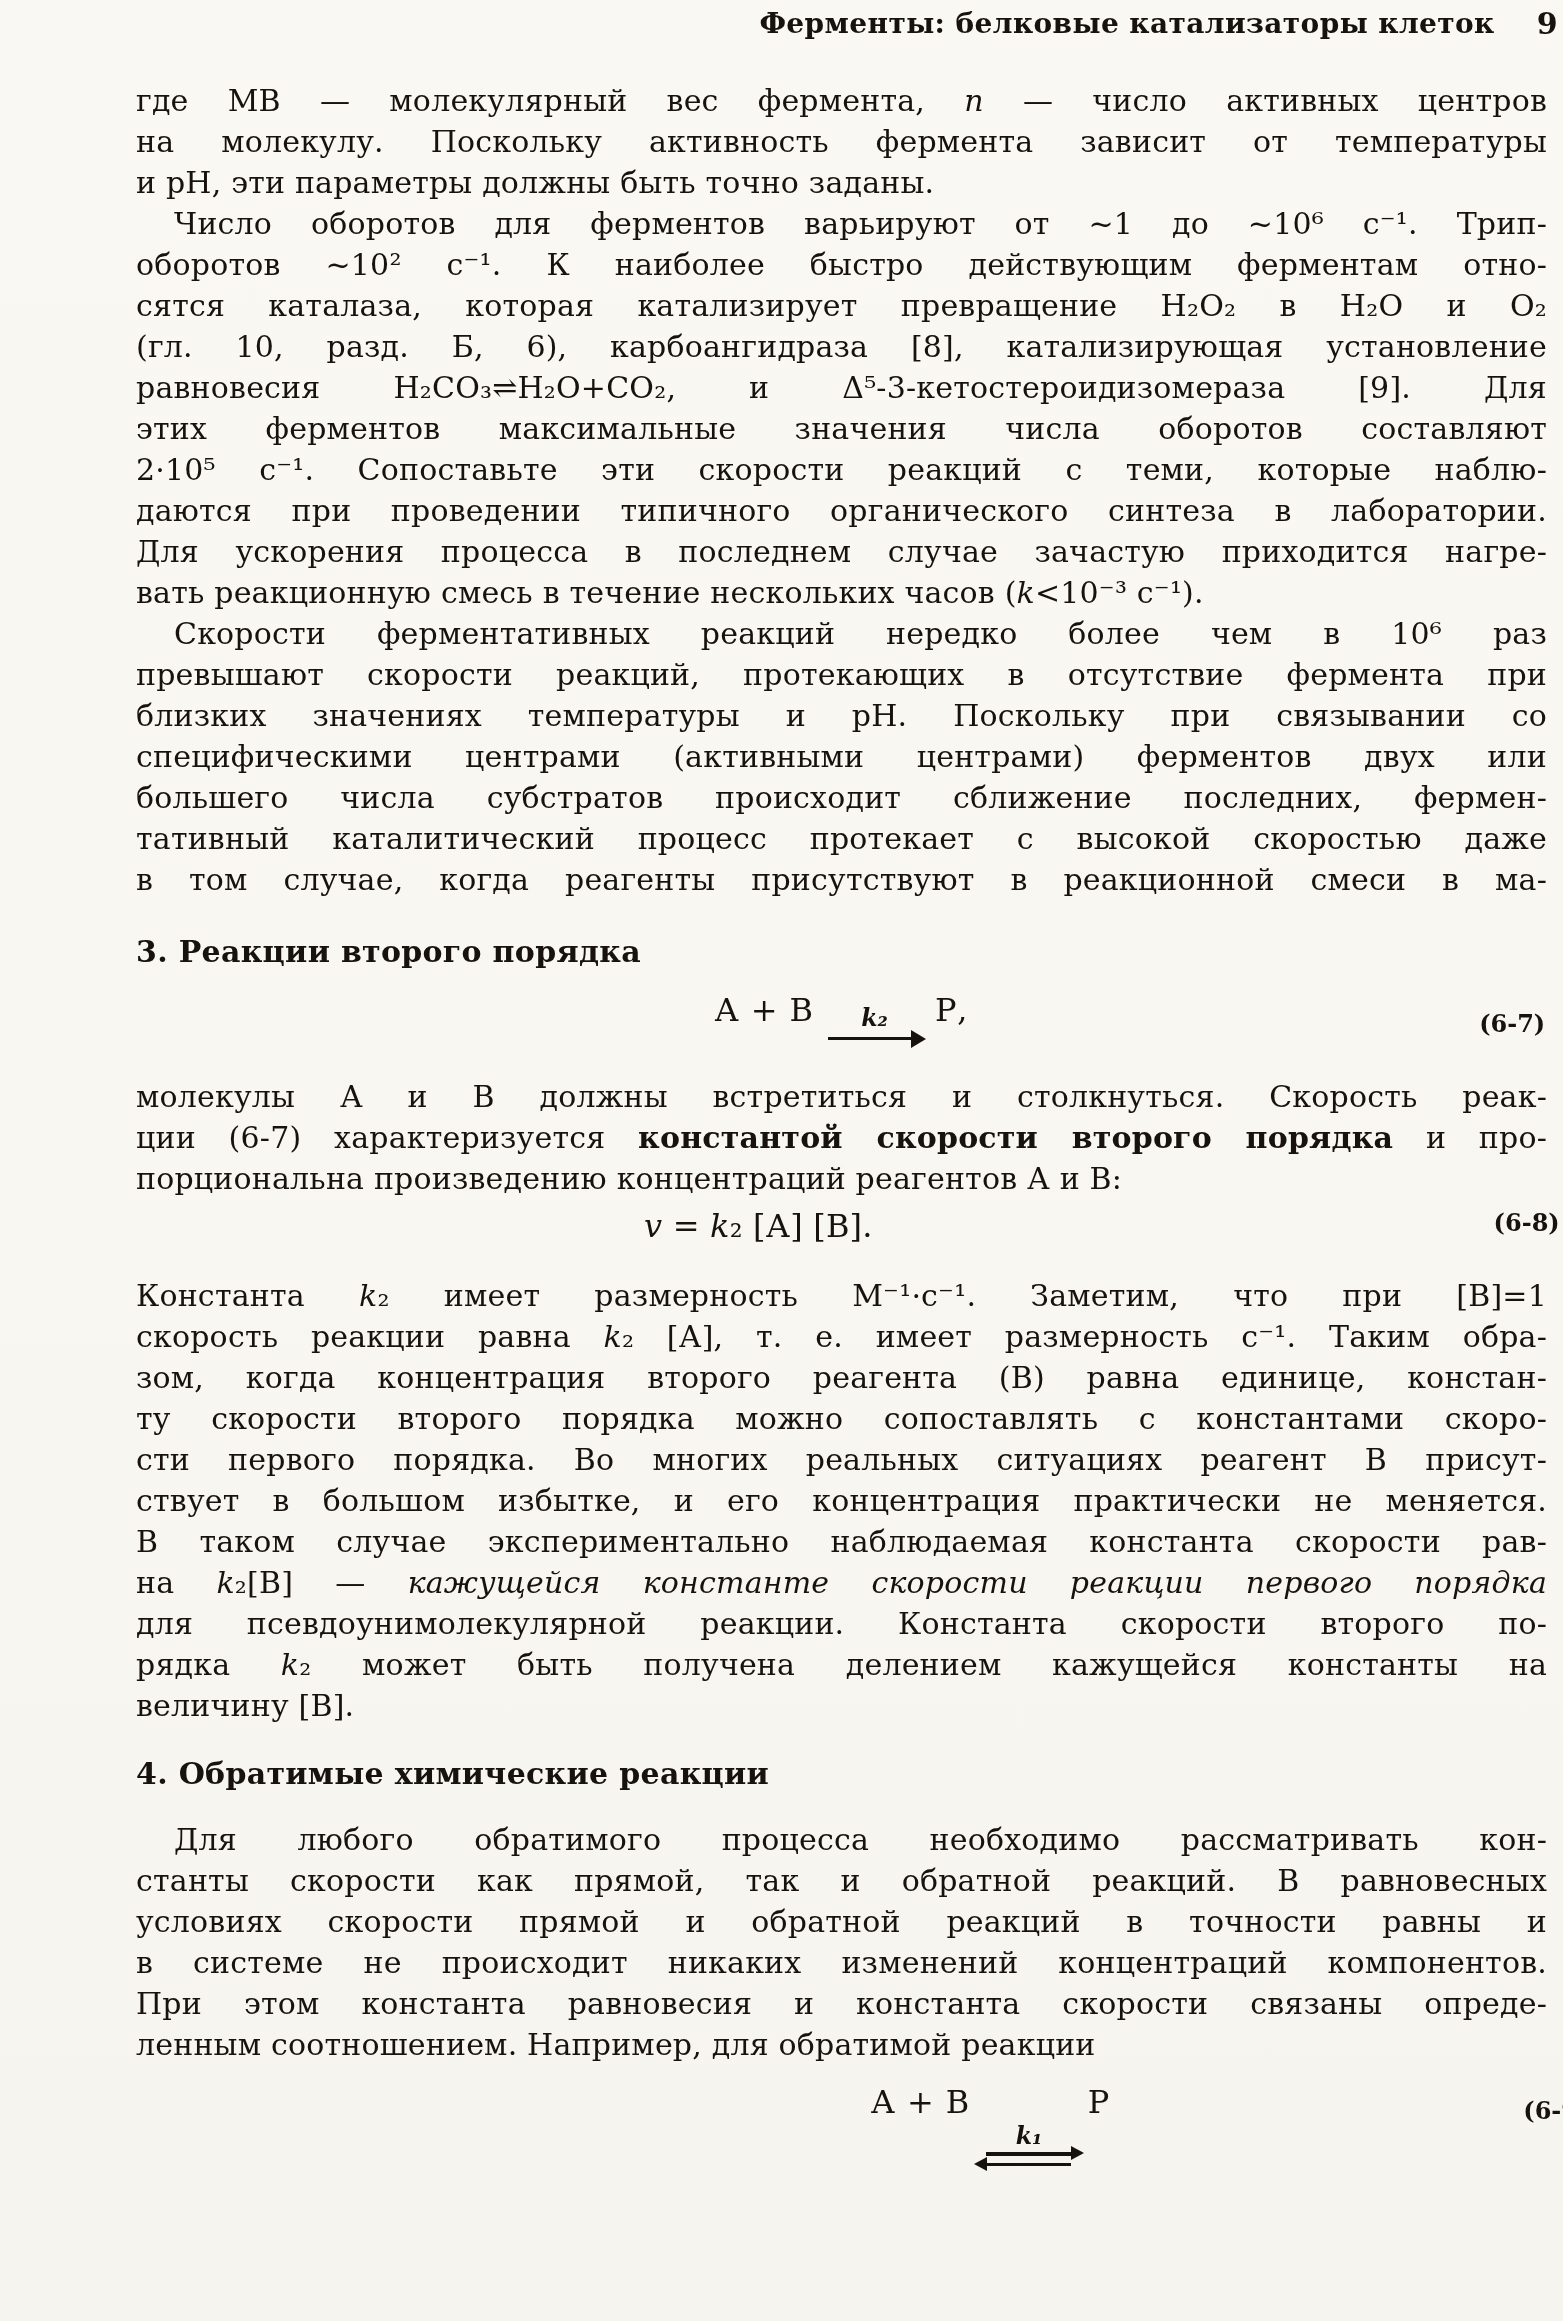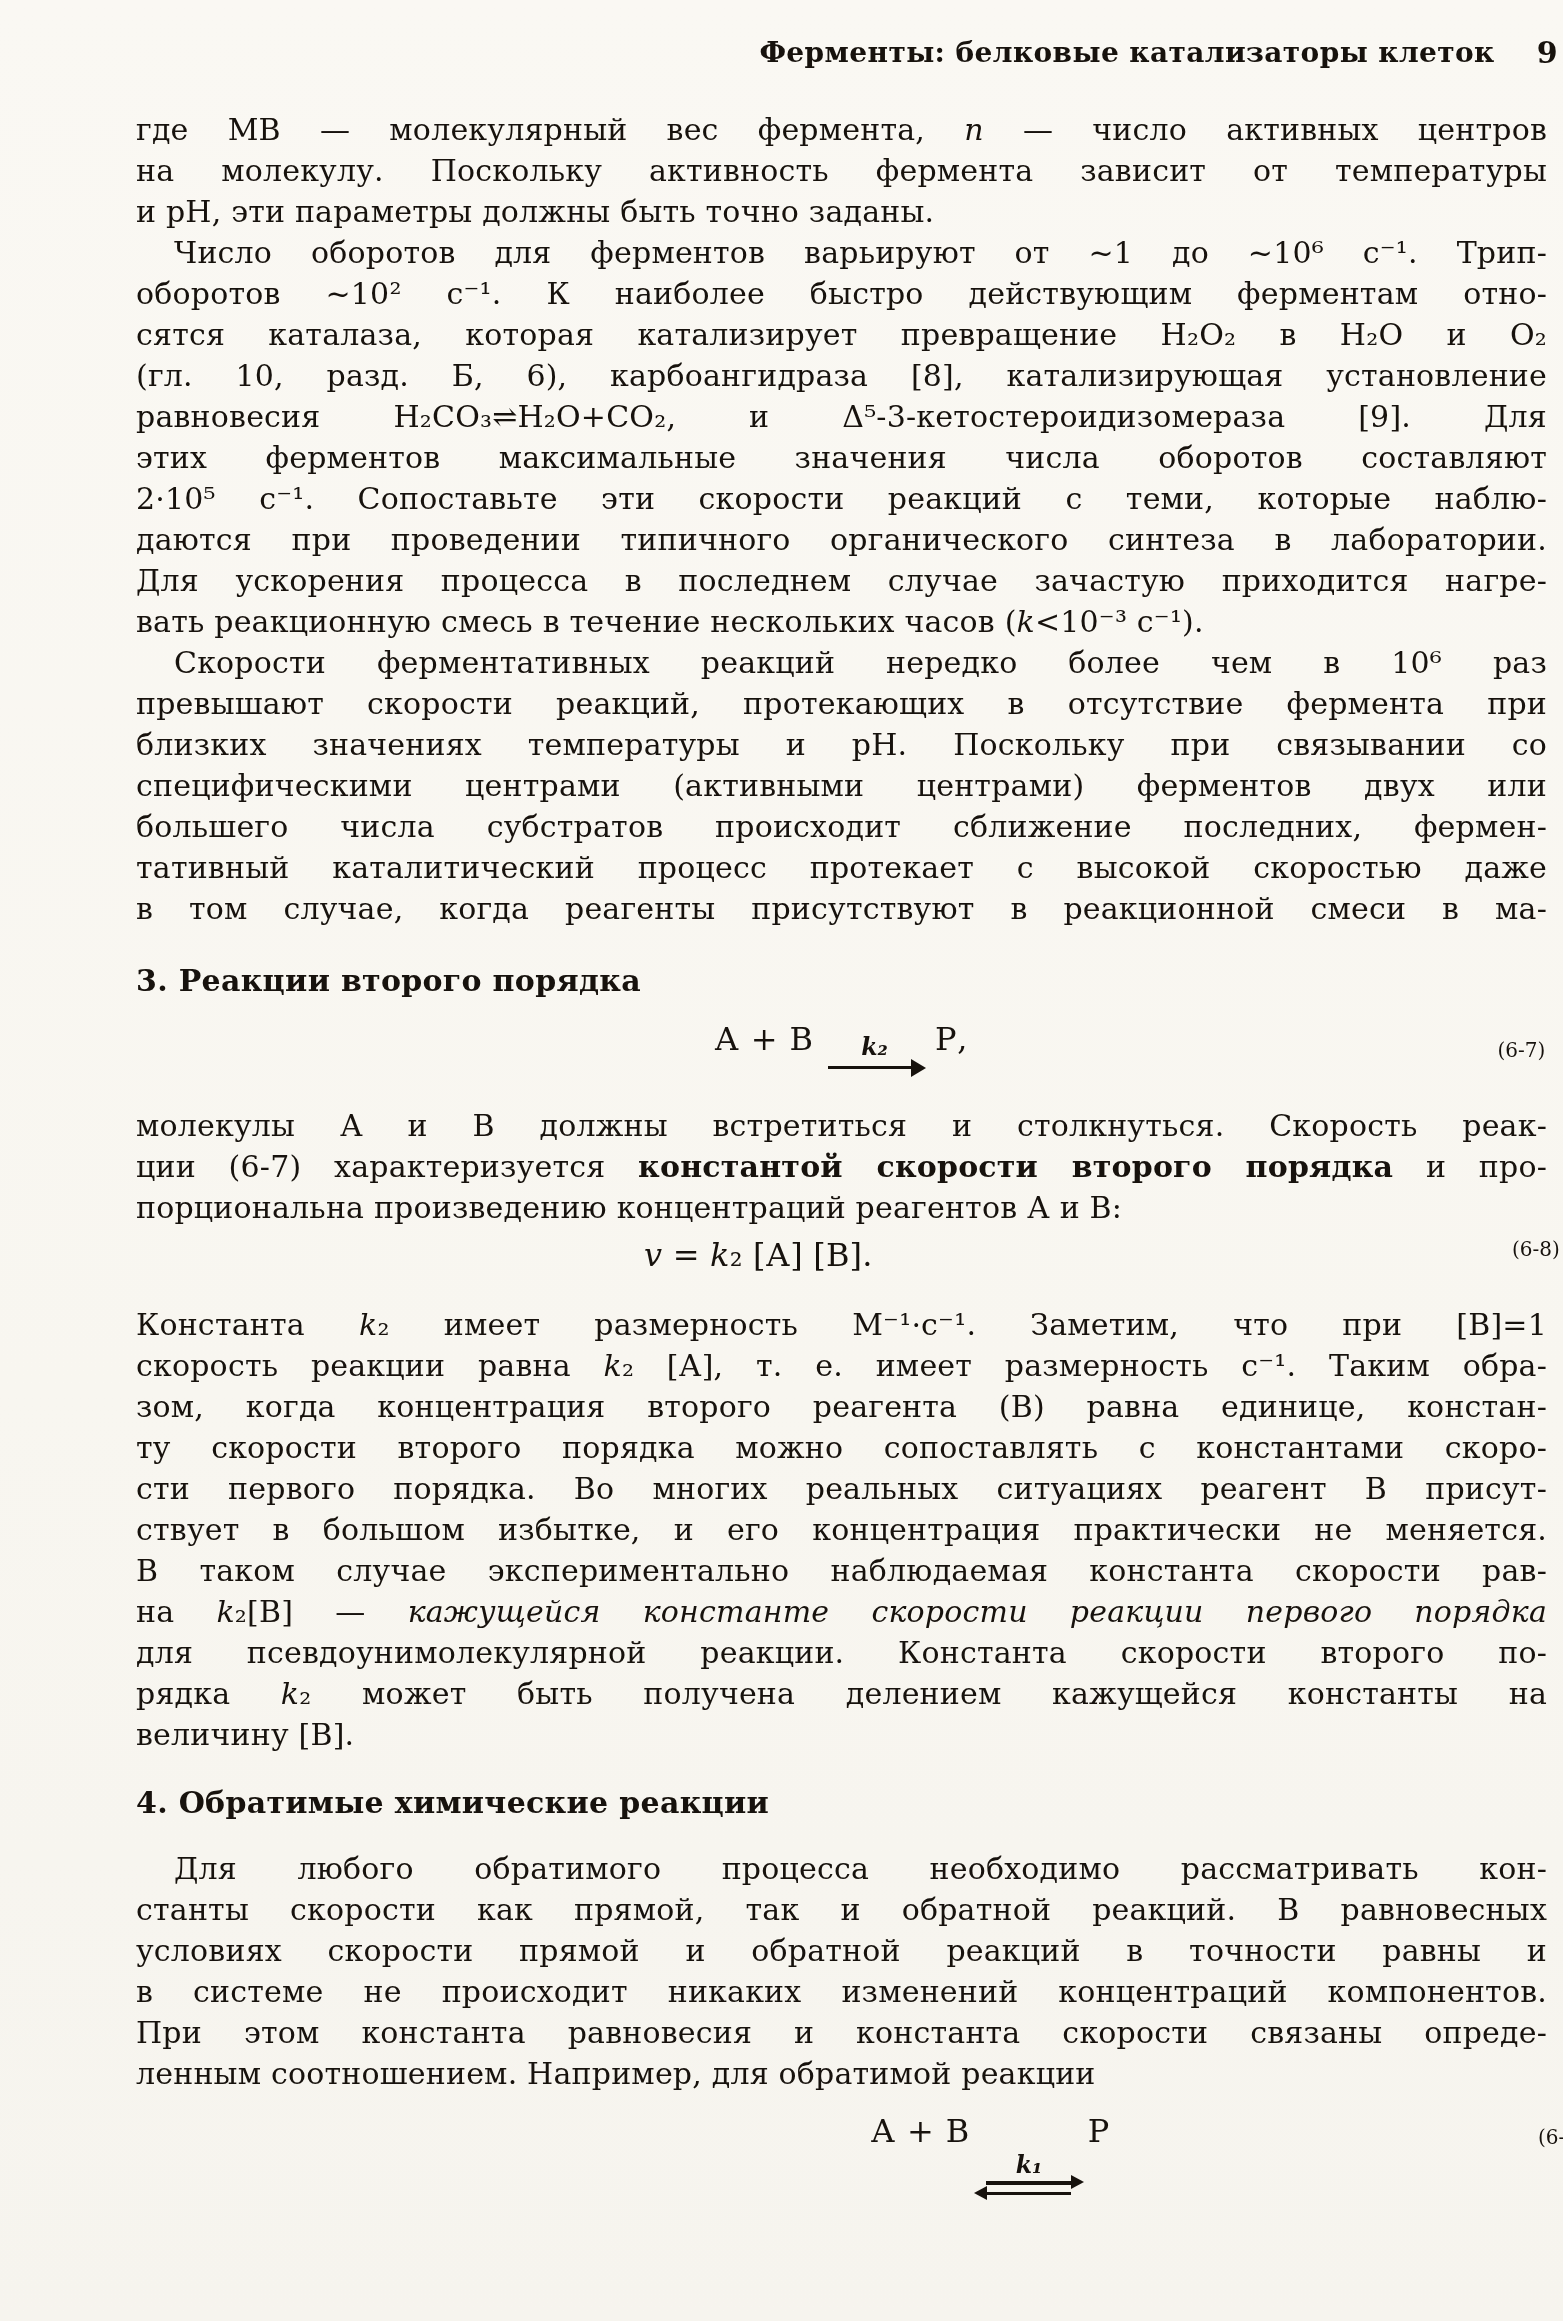--- a/index.html
+++ b/index.html
@@ -10,21 +10,21 @@
   }
   .page{
     position:relative;width:1563px;height:2321px;overflow:hidden;
     background:linear-gradient(180deg,#faf8f3 0%,#f8f6f0 60%,#f6f4ee 100%);
     color:#17120d;
   }
   .column{position:absolute;left:136px;top:0;width:1411px;}
   
   .running-header{
     display:flex;justify-content:flex-end;align-items:flex-start;gap:42px;
-    margin-top:35px;font-weight:bold;font-size:28px;line-height:36px;
+    margin-top:6px;font-weight:bold;font-size:28px;line-height:36px;
     letter-spacing:0.4px;
   }
   .running-header .pagenum{margin-right:-11px;font-size:30px;}
   
   .para{margin:0;}
   .tl{
     height:41px;line-height:41px;font-size:30px;letter-spacing:0.2px;
     overflow:hidden;white-space:normal;
   }
   .tl.j{text-align:justify;text-align-last:justify;}
@@ -36,21 +36,21 @@
     font-weight:bold;font-size:30px;line-height:42px;letter-spacing:0.3px;
   }
   .h3x{margin-top:31px;}
   .h4x{margin-top:27px;}
   .p4{margin-top:25px;}
   .p5{margin-top:14.5px;}
   .p6{margin-top:22px;}
   .p7{margin-top:23.5px;}
   
   .eq{position:relative;font-size:32px;}
-  .eq-num{position:absolute;font-weight:normal;font-size:20px;}
+  .eq-num{position:absolute;font-weight:bold;font-size:24px;}
   .eq67{margin-top:12.7px;height:76px;}
   .eq67 .eq-center{text-align:center;padding-top:5.4px;}
   .eq67 .eq-num{right:1.8px;top:23.5px;}
   .eq-text{letter-spacing:0.9px;}
   .arrow-stack{
     display:inline-flex;flex-direction:column;align-items:center;
     margin:0 14.5px;vertical-align:-5.4px;
   }
   .arrow-label{font-size:23.5px;line-height:23.5px;font-style:italic;font-weight:bold;}
   .arrow-body{position:relative;width:83px;height:2.7px;background:#17120d;margin:6.3px 9px 11px 0;}

